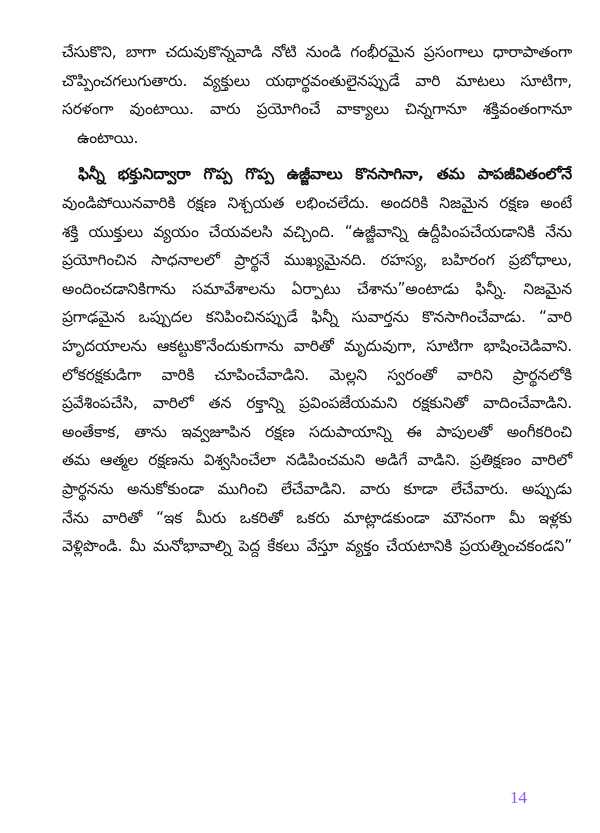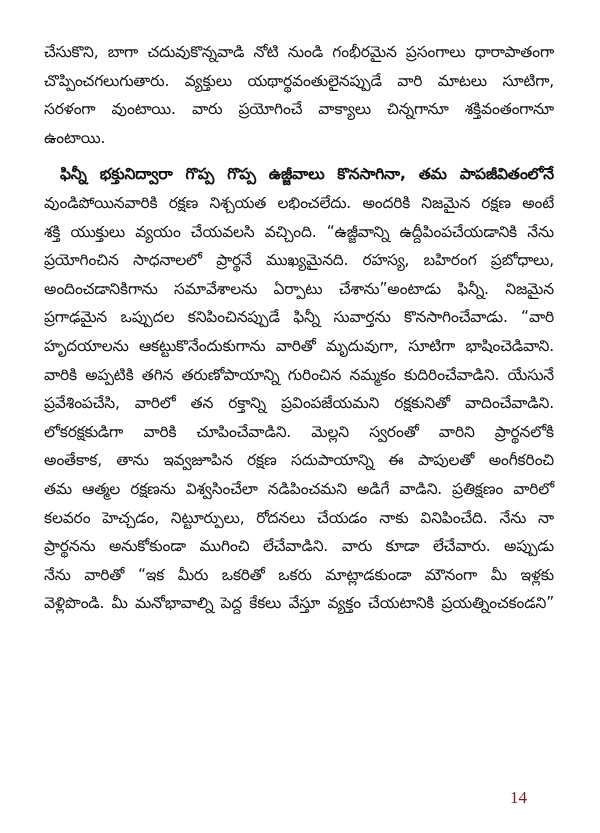--- a/index.html
+++ b/index.html
@@ -10,51 +10,52 @@
     body {
       width: 600px;
       height: 833px;
       position: relative;
       overflow: hidden;
       font-family: "DejaVu Sans", sans-serif;
       color: #111111;
     }
     .page {
       position: absolute;
-      left: 44px;
+      left: 62px;
       top: 38px;
       width: 510px;
     }
     .line {
       display: block;
       height: 28.6px;
       line-height: 28.6px;
       font-size: 15.5px;
       white-space: nowrap;
       text-align: justify;
       text-align-last: justify;
       letter-spacing: -0.2px;
     }
     .line.last {
       text-align-last: left;
+      margin-left: 15px;
     }
     .para-gap {
       height: 8px;
     }
     .indent {
       padding-left: 16px;
       font-weight: bold;
     }
     .page-number {
       position: absolute;
       left: 510px;
       top: 788px;
       font-family: "Liberation Serif", serif;
       font-size: 17px;
-      color: #7f1d1d;
+      color: #8b5cf6;
     }
   </style>
 </head>
 <body>
 
 <div class="page">
   <div>
     <span class="line">చేసుకొని, బాగా చదువుకొన్నవాడి నోటి నుండి గంభీరమైన ప్రసంగాలు ధారాపాతంగా</span>
     <span class="line">చొప్పించగలుగుతారు. వ్యక్తులు యథార్థవంతులైనప్పుడే వారి మాటలు సూటిగా,</span>
     <span class="line">సరళంగా వుంటాయి. వారు ప్రయోగించే  వాక్యాలు చిన్నగానూ శక్తివంతంగానూ</span>
@@ -62,25 +63,23 @@
   </div>
   <div class="para-gap"></div>
   <div>
     <span class="line indent">ఫిన్నీ భక్తునిద్వారా గొప్ప గొప్ప ఉజ్జీవాలు కొనసాగినా, తమ పాపజీవితంలోనే</span>
     <span class="line">వుండిపోయినవారికి రక్షణ నిశ్చయత లభించలేదు. అందరికి నిజమైన రక్షణ అంటే</span>
     <span class="line">శక్తి యుక్తులు వ్యయం చేయవలసి వచ్చింది. “ఉజ్జీవాన్ని ఉద్దీపింపచేయడానికి నేను</span>
     <span class="line">ప్రయోగించిన సాధనాలలో ప్రార్థనే ముఖ్యమైనది. రహస్య, బహిరంగ ప్రబోధాలు,</span>
     <span class="line">అందించడానికిగాను సమావేశాలను ఏర్పాటు చేశాను”అంటాడు ఫిన్నీ. నిజమైన</span>
     <span class="line">ప్రగాఢమైన ఒప్పుదల కనిపించినప్పుడే ఫిన్నీ సువార్తను కొనసాగించేవాడు. “వారి</span>
     <span class="line">హృదయాలను ఆకట్టుకొనేందుకుగాను వారితో మృదువుగా, సూటిగా భాషించెడివాని.</span>
-    <span class="line">వారికి అప్పటికి తగిన తరుణోపాయాన్ని గురించిన నమ్మకం కుదిరించేవాడిని. యేసునే</span>
+    <span class="line">లోకరక్షకుడిగా వారికి చూపించేవాడిని. మెల్లని స్వరంతో వారిని ప్రార్థనలోకి</span>
     <span class="line">ప్రవేశింపచేసి, వారిలో తన రక్తాన్ని ప్రవింపజేయమని రక్షకునితో వాదించేవాడిని.</span>
-    <span class="line">లోకరక్షకుడిగా వారికి చూపించేవాడిని. మెల్లని స్వరంతో వారిని ప్రార్థనలోకి</span>
     <span class="line">అంతేకాక, తాను ఇవ్వజూపిన రక్షణ సదుపాయాన్ని ఈ పాపులతో అంగీకరించి</span>
     <span class="line">తమ ఆత్మల రక్షణను విశ్వసించేలా నడిపించమని అడిగే వాడిని. ప్రతిక్షణం వారిలో</span>
-    <span class="line">కలవరం హెచ్చడం, నిట్టూర్పులు, రోదనలు చేయడం నాకు వినిపించేది. నేను నా</span>
     <span class="line">ప్రార్థనను అనుకోకుండా ముగించి లేచేవాడిని. వారు కూడా లేచేవారు. అప్పుడు</span>
     <span class="line">నేను వారితో “ఇక మీరు ఒకరితో ఒకరు మాట్లాడకుండా మౌనంగా మీ ఇళ్లకు</span>
     <span class="line">వెళ్లిపొండి. మీ మనోభావాల్ని పెద్ద కేకలు వేస్తూ వ్యక్తం చేయటానికి ప్రయత్నించకండని”</span>
   </div>
 </div>
 
 <div class="page-number">14</div>
 
 </body></html>

